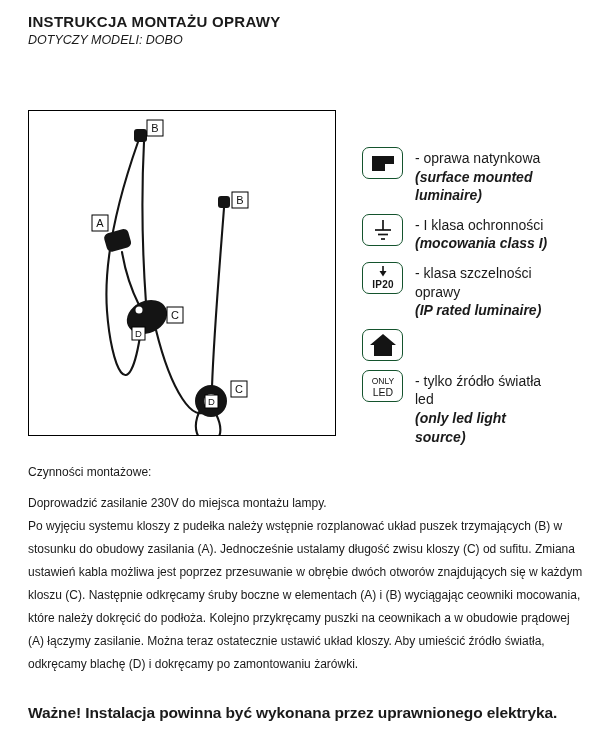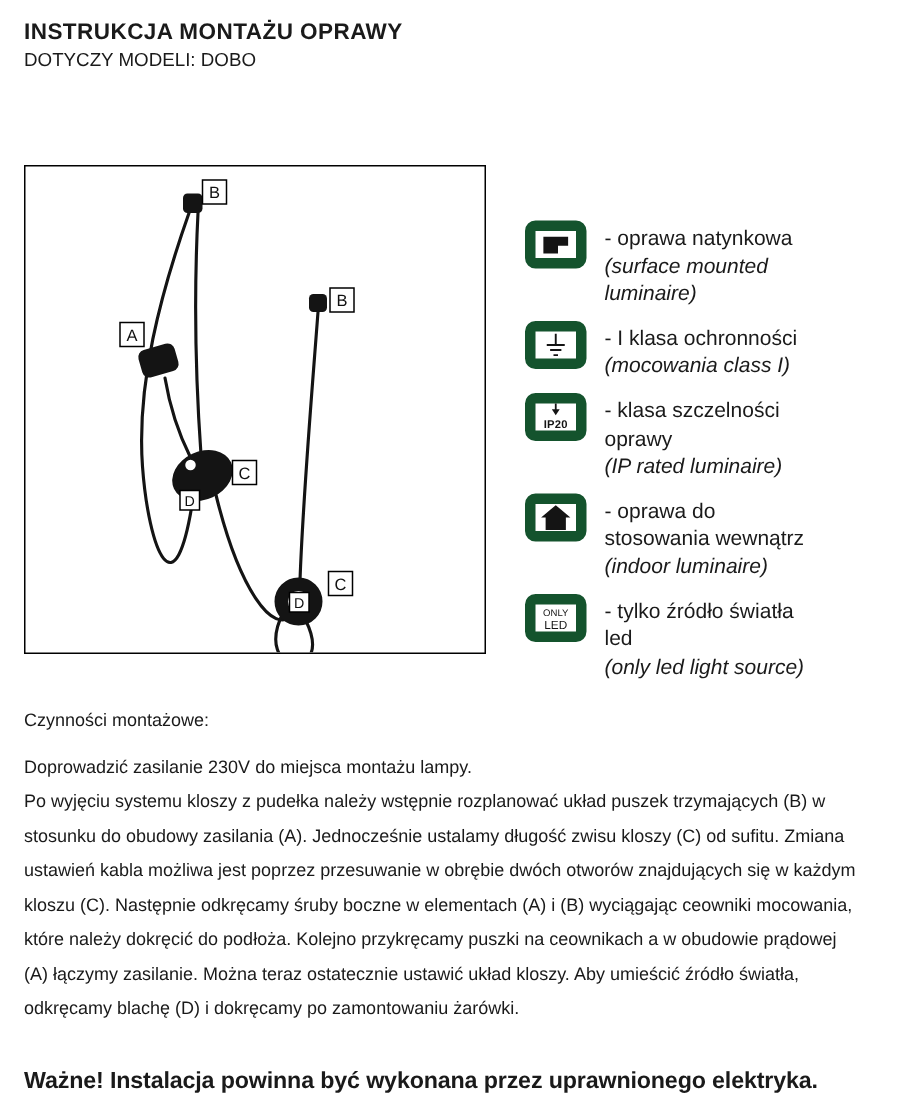--- a/index.html
+++ b/index.html
@@ -3,46 +3,46 @@
 <meta charset="utf-8">
 <style>
   * { margin:0; padding:0; box-sizing:border-box; }
   html,body { background:#fff; }
   body {
     width:608px; height:741px;
     font-family:"Liberation Sans", sans-serif;
     color:#1a1a1a;
     overflow:hidden;
   }
-  .page { width:608px; height:741px; padding:13px 24px 0 16px; position:relative; }
+  .page { width:608px; height:741px; padding:13px 24px 0 28px; position:relative; }
 
   
   .title { font-size:15px; font-weight:bold; letter-spacing:.3px; }
-  .subtitle { font-size:12.5px; margin-top:3px; }
+  .subtitle { font-size:12.5px; margin-top:3px;font-style:italic; }
 
   
   .middle { display:flex; margin-top:63px; align-items:flex-start; }
   .diagram-frame {
     width:308px; height:326px;
     border:1px solid #000;
     flex:none;
     overflow:hidden;
   }
   .diagram-frame svg { display:block; }
 
   .icons { margin-left:26px; padding-top:37px; }
   .icon-row { display:flex; align-items:flex-start; margin-bottom:9px; }
   .icon-box {
     width:41px; height:32px;
-    border:7px solid #14532d; border-radius:7px;
+    border:1px solid #14532d; border-radius:7px;
     display:flex; align-items:center; justify-content:center;
     flex:none; background:#fff;
   }
   .icon-text { margin-left:12px; font-size:14px; line-height:1.33; max-width:142px; padding-top:2px; }
-  .icon-text .en { font-style:italic; }
+  .icon-text .en { font-style:italic;font-weight:bold; }
   .iptext { font-weight:bold; font-size:10px; letter-spacing:.2px; }
 
   
   .bodytext { margin-top:10px; }
   .sec-heading { font-size:12px; }
   .paragraph {
     margin-top:13px;
     font-size:12px; line-height:23px;
     white-space:pre-line;
     width:560px;
@@ -169,24 +169,20 @@
           <div class="en">(IP rated luminaire)</div>
         </div>
       </div>
 
       <div class="icon-row">
         <div class="icon-box">
           <svg width="36" height="26" viewBox="0 0 36 26">
             <path d="M18,2 L31,13 L27,13 L27,24 L9,24 L9,13 L5,13 Z" fill="#141414"></path>
           </svg>
         </div>
-        <div class="icon-text">
-          <div>- oprawa do stosowania wewnątrz</div>
-          <div class="en">(indoor luminaire)</div>
-        </div>
       </div>
 
       <div class="icon-row">
         <div class="icon-box">
           <svg width="36" height="28" viewBox="0 0 36 28">
             <text x="18" y="12" text-anchor="middle" font-size="8.5" fill="#141414">ONLY</text>
             <text x="18" y="24" text-anchor="middle" font-size="10.5" fill="#141414">LED</text>
           </svg>
         </div>
         <div class="icon-text">

